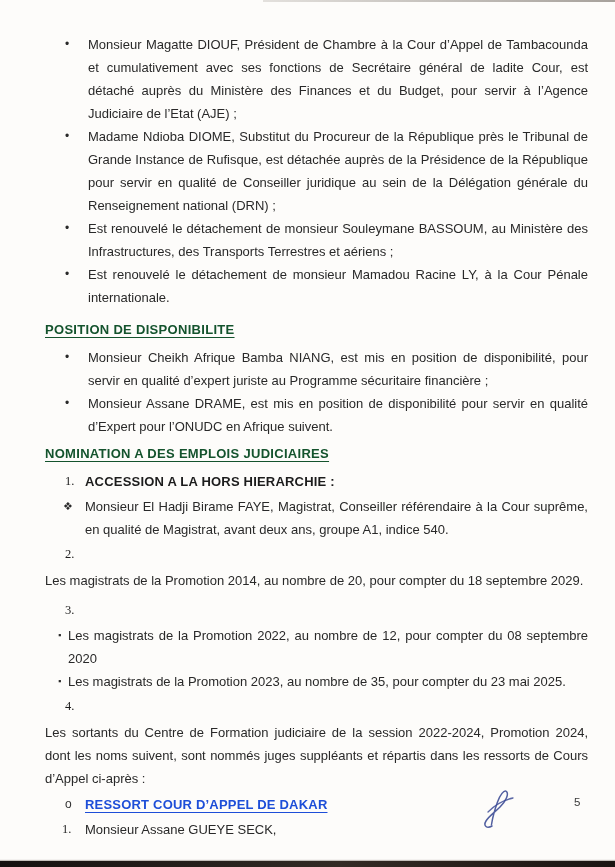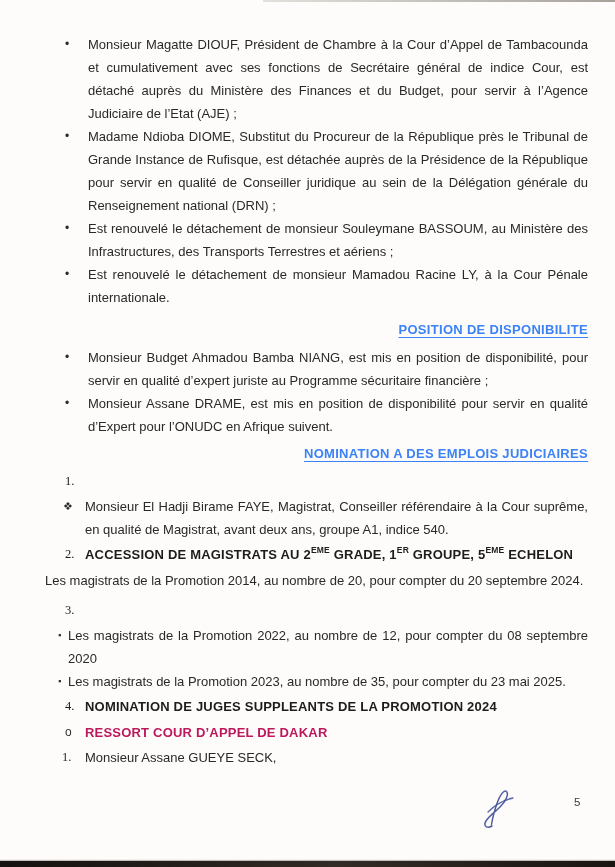--- a/index.html
+++ b/index.html
@@ -38,22 +38,22 @@
   .bullet-li .marker { flex:0 0 23px; text-align:left; font-size:12px; }
   .diamond-li { padding-left:18px; }
   .diamond-li .marker { flex:0 0 22px; font-size:11px; }
   .square-li { padding-left:13px; }
   .square-li .marker { flex:0 0 10px; font-size:9px; line-height:23px; }
   .num-li { padding-left:17px; }
   .num-li .num { flex:0 0 23px; font-family:"Liberation Serif",serif; font-size:12.5px; }
   .li .txt { flex:1 1 auto; text-align:justify; }
   .section-heading {
     font-weight:bold;
-    color:#3b82f6;
-    text-align:right;
+    color:#14532d;
+    text-align:left;
     text-decoration:underline;
     text-underline-offset:3px;
     letter-spacing:0.3px;
   }
   .sub-heading {
     display:flex;
     text-align:left;
     color:#1c1c1c;
   }
   .sub-heading .num {
@@ -66,22 +66,22 @@
   .sub-heading .title { font-weight:bold; letter-spacing:0.2px; white-space:pre-wrap; }
   .sub-heading .title .sup {
     font-weight:bold;
     font-size:8.5px;
     vertical-align:6px;
     line-height:0;
   }
   .ressort-heading { display:flex; text-align:left; }
   .ressort-heading .marker { flex:0 0 20px; padding-left:20px; font-size:12px; color:#333; }
   .ressort-heading .title {
-    font-weight:bold; color:#be185d;
-    text-underline-offset:3px; letter-spacing:0.2px;
+    font-weight:bold; color:#1d4ed8;
+    text-decoration:underline; text-underline-offset:3px; letter-spacing:0.2px;
   }
   .para { text-align:justify; }
   .mt2 { margin-top:2px; } .mt3 { margin-top:3px; }
   .mt7 { margin-top:7px; } .mt9 { margin-top:9px; } .mt10 { margin-top:4px; }
   .mb5 { margin-bottom:5px; }
   .signature {
     position:absolute; left:479px; top:787px;
     width:42px; height:44px;
   }
   .page-number {
@@ -94,83 +94,83 @@
 
 <div class="page">
 
   <div class="scan-top-edge"></div>
 
   <div class="content">
 
     <div>
       <div class="li bullet-li">
         <span class="marker">•</span>
-        <span class="txt">Monsieur Magatte DIOUF, Président de Chambre à la Cour d’Appel de Tambacounda et cumulativement avec ses fonctions de Secrétaire général de indice Cour, est détaché auprès du Ministère des Finances et du Budget, pour servir à l’Agence Judiciaire de l’Etat (AJE) ;</span>
+        <span class="txt">Monsieur Magatte DIOUF, Président de Chambre à la Cour d’Appel de Tambacounda et cumulativement avec ses fonctions de Secrétaire général de ladite Cour, est détaché auprès du Ministère des Finances et du Budget, pour servir à l’Agence Judiciaire de l’Etat (AJE) ;</span>
       </div>
       <div class="li bullet-li">
         <span class="marker">•</span>
         <span class="txt">Madame Ndioba DIOME, Substitut du Procureur de la République près le Tribunal de Grande Instance de Rufisque, est détachée auprès de la Présidence de la République pour servir en qualité de Conseiller juridique au sein de la Délégation générale du Renseignement national (DRN) ;</span>
       </div>
       <div class="li bullet-li">
         <span class="marker">•</span>
         <span class="txt">Est renouvelé le détachement de monsieur Souleymane BASSOUM, au Ministère des Infrastructures, des Transports Terrestres et aériens ;</span>
       </div>
       <div class="li bullet-li">
         <span class="marker">•</span>
         <span class="txt">Est renouvelé le détachement de monsieur Mamadou Racine LY, à la Cour Pénale internationale.</span>
       </div>
     </div>
 
     <div class="section-heading mt9 mb5">POSITION DE DISPONIBILITE</div>
 
     <div>
       <div class="li bullet-li">
         <span class="marker">•</span>
-        <span class="txt">Monsieur Budget Ahmadou Bamba NIANG, est mis en position de disponibilité, pour servir en qualité d’expert juriste au Programme sécuritaire financière ;</span>
+        <span class="txt">Monsieur Cheikh Afrique Bamba NIANG, est mis en position de disponibilité, pour servir en qualité d’expert juriste au Programme sécuritaire financière ;</span>
       </div>
       <div class="li bullet-li">
         <span class="marker">•</span>
         <span class="txt">Monsieur Assane DRAME, est mis en position de disponibilité pour servir en qualité d’Expert pour l’ONUDC en Afrique suivent.</span>
       </div>
     </div>
 
     <div class="section-heading mt10 mb5">NOMINATION A DES EMPLOIS JUDICIAIRES</div>
 
     <div class="sub-heading">
       <span class="num">1.</span>
+      <span class="title">ACCESSION A LA HORS HIERARCHIE :</span>
     </div>
     <div class="li diamond-li mt2">
       <span class="marker">❖</span>
       <span class="txt">Monsieur El Hadji Birame FAYE, Magistrat, Conseiller référendaire à la Cour suprême, en qualité de Magistrat, avant deux ans, groupe A1, indice 540.</span>
     </div>
 
     <div class="sub-heading mt2">
       <span class="num">2.</span>
-      <span class="title"><span>ACCESSION DE MAGISTRATS AU 2</span><span class="sup">EME</span><span> GRADE, 1</span><span class="sup">ER</span><span> GROUPE, 5</span><span class="sup">EME</span><span> ECHELON</span></span>
     </div>
-    <div class="para mt3">Les magistrats de la Promotion 2014, au nombre de 20, pour compter du 20 septembre 2024.</div>
+    <div class="para mt3">Les magistrats de la Promotion 2014, au nombre de 20, pour compter du 18 septembre 2029.</div>
 
     <div class="sub-heading mt7">
       <span class="num">3.</span>
     </div>
     <div class="mt2">
       <div class="li square-li">
         <span class="marker">▪</span>
         <span class="txt">Les magistrats de la Promotion 2022, au nombre de 12, pour compter du 08 septembre 2020</span>
       </div>
       <div class="li square-li">
         <span class="marker">▪</span>
         <span class="txt">Les magistrats de la Promotion 2023, au nombre de 35, pour compter du 23 mai 2025.</span>
       </div>
     </div>
 
     <div class="sub-heading mt2">
       <span class="num">4.</span>
-      <span class="title">NOMINATION DE JUGES SUPPLEANTS DE LA PROMOTION 2024</span>
     </div>
+    <div class="para mt3">Les sortants du Centre de Formation judiciaire de la session 2022-2024, Promotion 2024, dont les noms suivent, sont nommés juges suppléants et répartis dans les ressorts de Cours d’Appel ci-après :</div>
 
     <div class="ressort-heading mt3">
       <span class="marker">o</span>
       <span class="title">RESSORT COUR D’APPEL DE DAKAR</span>
     </div>
     <div class="li num-li mt2">
       <span class="num">1.</span>
       <span class="txt">Monsieur Assane GUEYE SECK,</span>
     </div>
 

